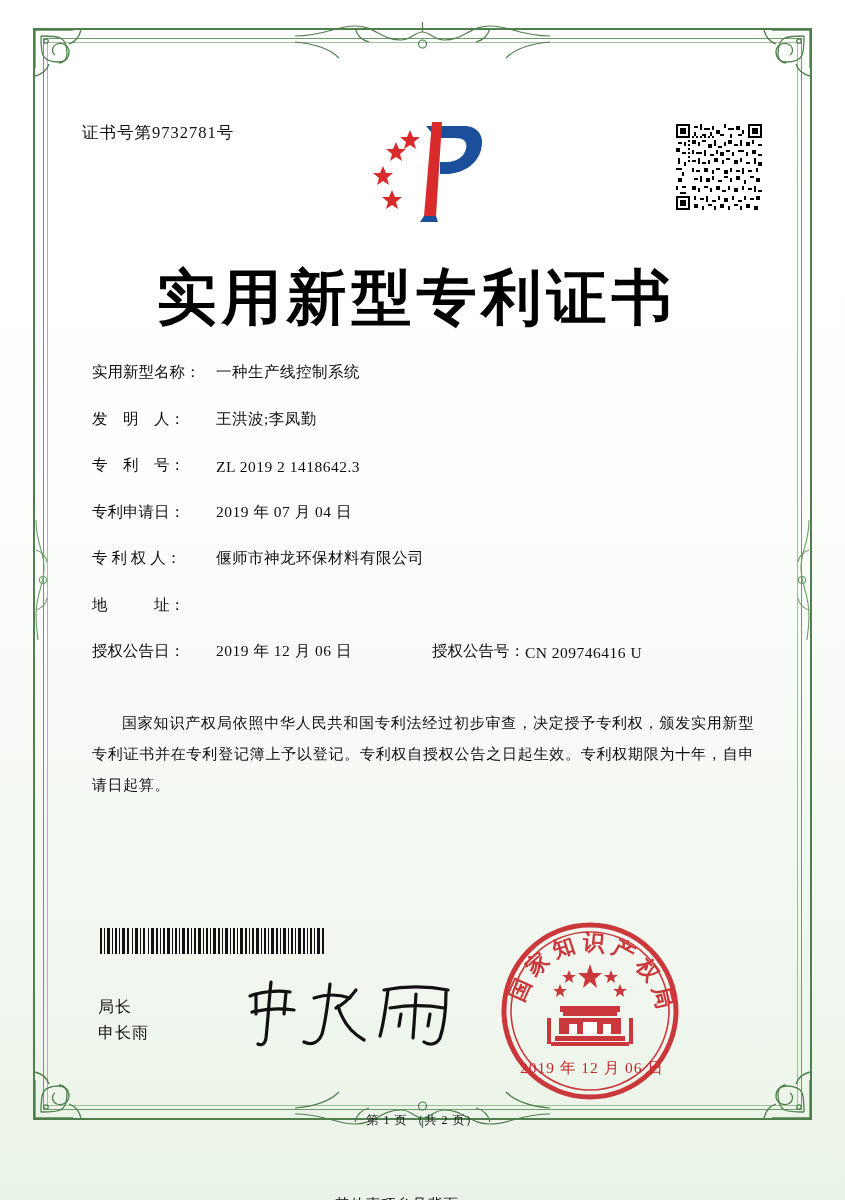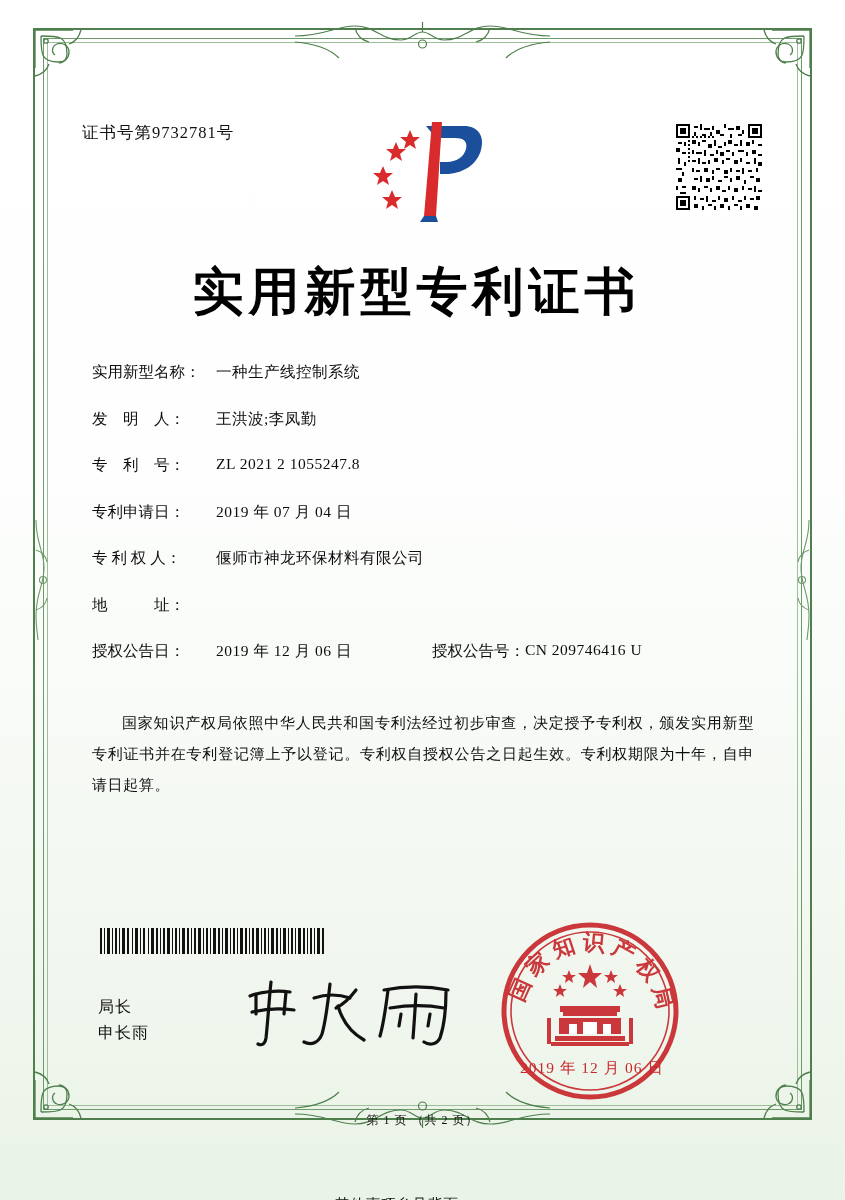--- a/index.html
+++ b/index.html
@@ -122,37 +122,37 @@
     height: 86px;
   }
   .qr svg { display:block; }
 
   .title {
     position: absolute;
     left: 0;
     top: 258px;
     width: 833px;
     text-align: center;
-    font-size: 51px;
+    font-size: 60px;
     font-weight: bold;
     letter-spacing: 5px;
     color: #000;
     font-family: "DejaVu Serif", "Liberation Serif", serif;
   }
 
   
   .fields {
     position: absolute;
     left: 92px;
     top: 362px;
     width: 670px;
   }
   .frow {
     display: flex;
-    align-items: flex-start;
+    align-items: flex-end;
     margin-bottom: 25.5px;
     font-size: 15.5px;
     color: #0d0d0d;
     white-space: nowrap;
   }
   .flabel {
     display: inline-block;
     flex: none;
   }
   .flabel.w5 { width: 124px; letter-spacing: 0; }
@@ -524,21 +524,21 @@
     <div class="frow">
       <span class="flabel w5">实用新型名称：</span>
       <span class="fvalue">一种生产线控制系统</span>
     </div>
     <div class="frow">
       <span class="flabel w5">发　明　人：</span>
       <span class="fvalue">王洪波;李凤勤</span>
     </div>
     <div class="frow">
       <span class="flabel w5">专　利　号：</span>
-      <span class="fvalue">ZL 2021 2 1055247.8</span>
+      <span class="fvalue">ZL 2019 2 1418642.3</span>
     </div>
     <div class="frow">
       <span class="flabel w5">专利申请日：</span>
       <span class="fvalue">2019 年 07 月 04 日</span>
     </div>
     <div class="frow">
       <span class="flabel w5">专 利 权 人：</span>
       <span class="fvalue">偃师市神龙环保材料有限公司</span>
     </div>
     <div class="frow">

